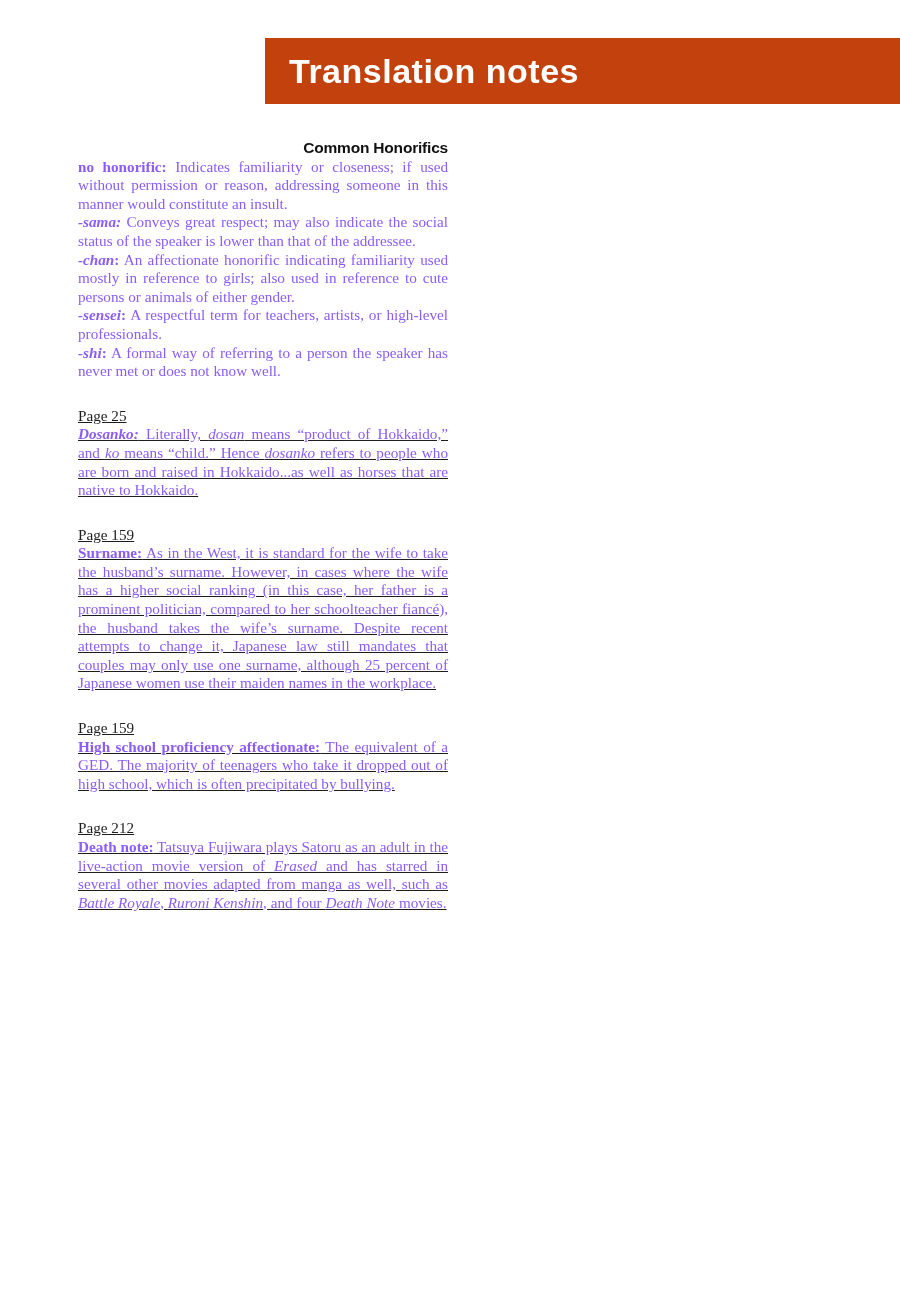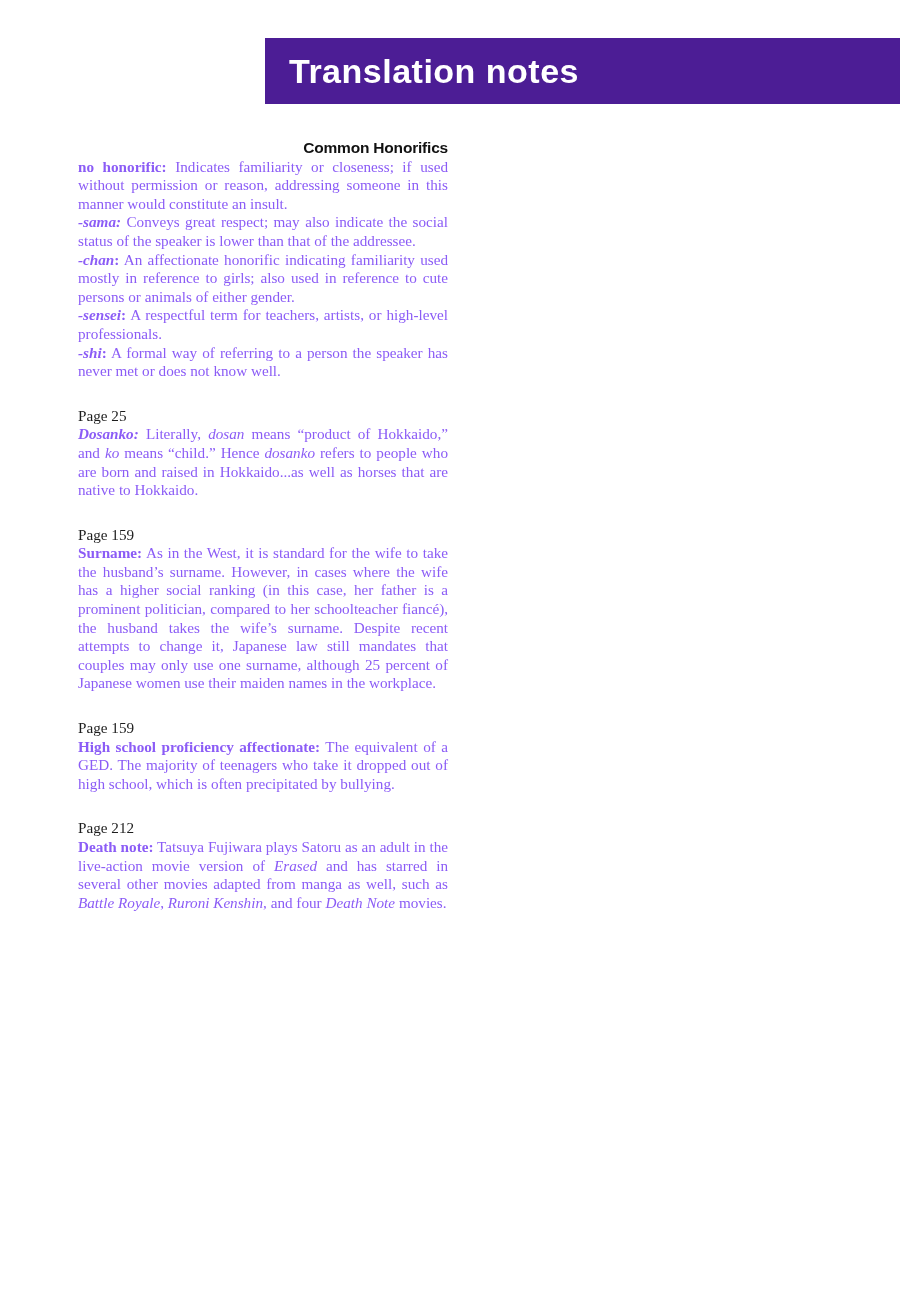--- a/index.html
+++ b/index.html
@@ -13,21 +13,21 @@
     overflow: hidden;
   }
 
   
   .banner {
     position: absolute;
     left: 265px;
     top: 38px;
     right: 0;
     height: 66px;
-    background: #4c1d95;
+    background: #c2410c;
     display: flex;
     align-items: center;
   }
   .banner-title {
     margin: 0 0 0 24px;
     font-family: "Liberation Sans", sans-serif;
     font-weight: bold;
     font-size: 34px;
     letter-spacing: 0.5px;
     color: #ffffff;
@@ -61,21 +61,21 @@
     color: #8b5cf6;
   }
 
   .page-label {
     font-size: 15.2px;
     line-height: 18.6px;
     color: #1d1d1d;
   }
 
   .section-gap { margin-top: 28px; }
-  .note-gap { margin-top: 26px; }
+  .note-gap { margin-top: 26px; text-decoration: underline; }
 
   .b  { font-weight: bold; }
   .i  { font-style: italic; margin-top: 36px; }
   .bi { font-weight: bold; font-style: italic; }
 </style>
 </head>
 <body>
 
 <header class="banner">
   <h1 class="banner-title">Translation notes</h1>

